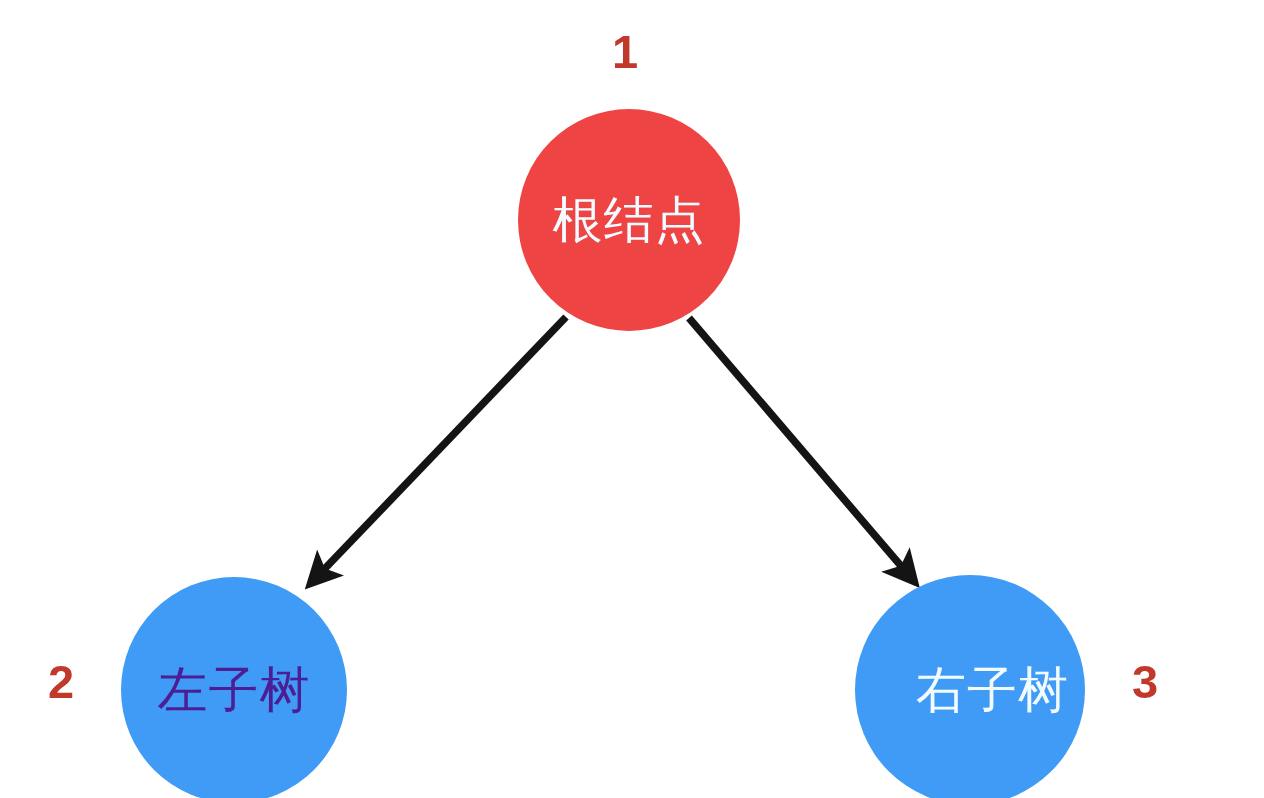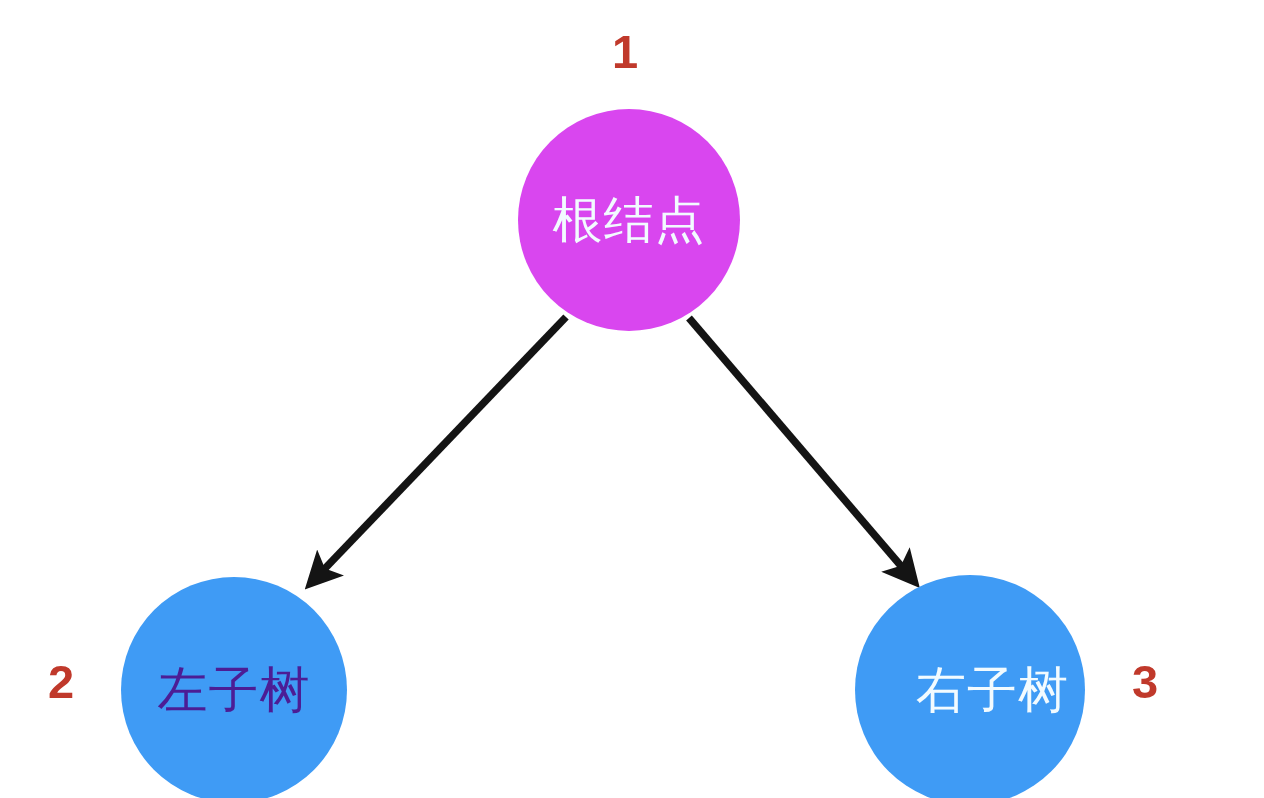--- a/index.html
+++ b/index.html
@@ -106,21 +106,21 @@
       <marker id="arrowhead-right" markerWidth="5" markerHeight="5" refX="3.6" refY="2.5" orient="auto" markerUnits="strokeWidth">
         <path d="M0,0 L5,2.5 L0,5 L1.1,2.5 Z" fill="#141414"></path>
       </marker>
     </defs>
 
     <line id="edge-root-left" x1="566" y1="317" x2="312" y2="582" stroke="#141414" stroke-width="7.5" stroke-linecap="butt" marker-end="url(#arrowhead-left)"></line>
 
     <line id="edge-root-right" x1="689" y1="318" x2="913" y2="580" stroke="#141414" stroke-width="7.5" stroke-linecap="butt" marker-end="url(#arrowhead-right)"></line>
   </svg>
 
-  <div class="node node-root" id="node-root" style="background: #d946ef; left: 518px; top: 109px; width: 222px; height: 222px;">
+  <div class="node node-root" id="node-root" style="background: #ef4444; left: 518px; top: 109px; width: 222px; height: 222px;">
     <span class="node-label" style="color: rgb(242, 251, 255);">根结点</span>
   </div>
 
   <div class="node node-left" id="node-left" style="background: rgb(63, 155, 245); left: 121px; top: 577px; width: 226px; height: 226px;">
     <span class="node-label" style="color: #4c1d95;">左子树</span>
   </div>
 
   <div class="node node-right" id="node-right" style="background: rgb(63, 155, 245); left: 855px; top: 575px; width: 230px; height: 230px;">
     <span class="node-label" style="color: rgb(242, 251, 255); margin-left: 45px;">右子树</span>
   </div>

